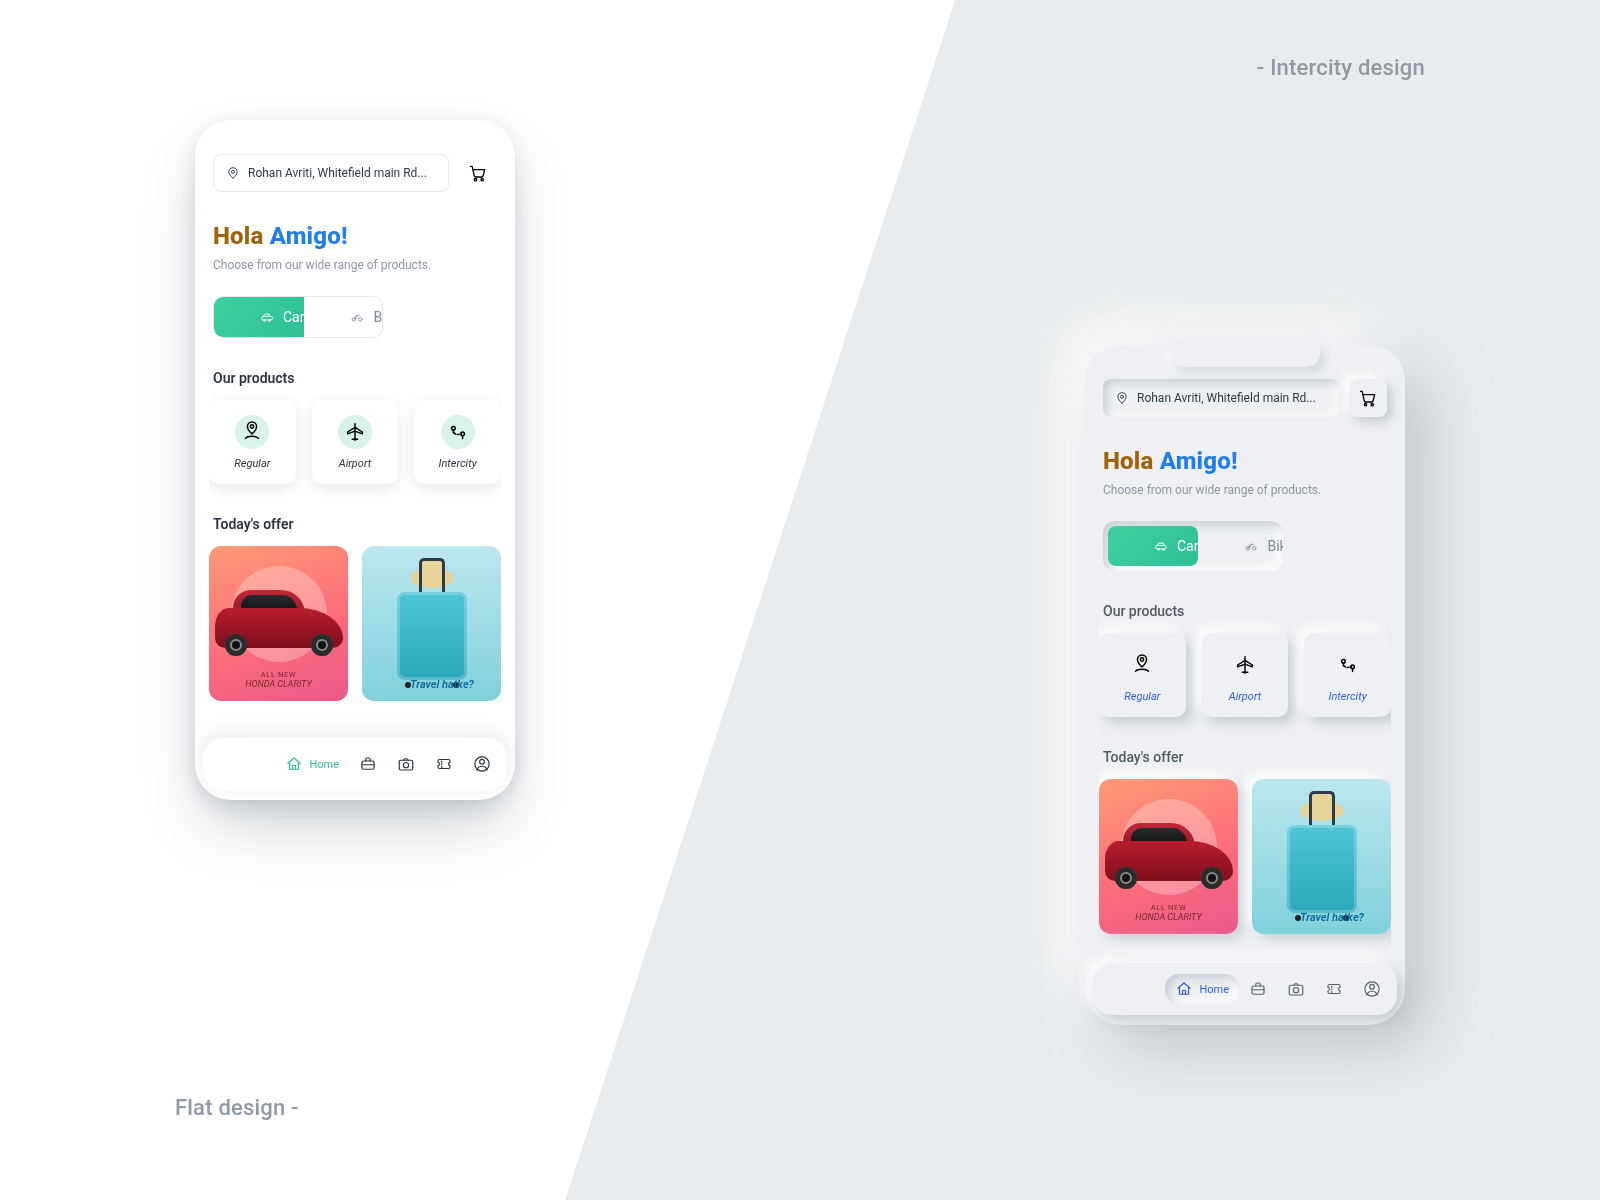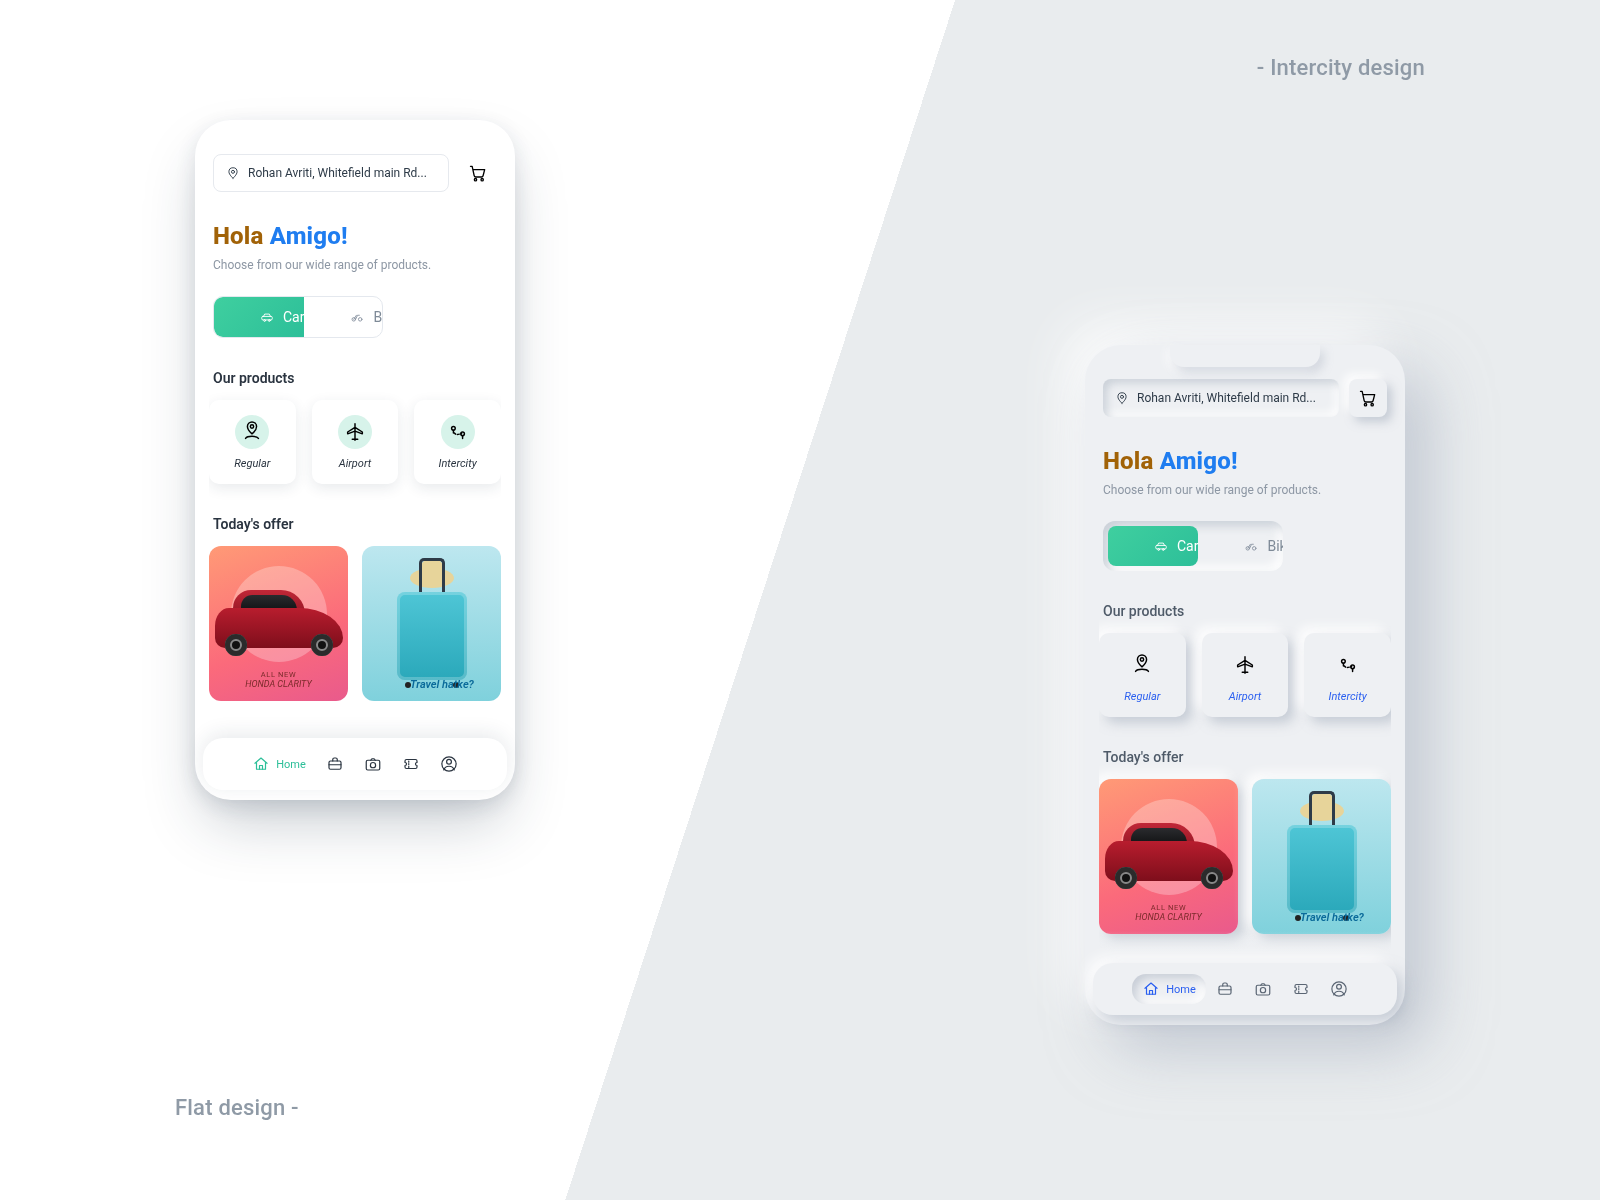--- a/index.html
+++ b/index.html
@@ -138,21 +138,21 @@
   .hat:after{content:"";position:absolute;left:50%;top:-10px;transform:translateX(-50%);width:24px;height:18px;background:#e7d49a;border-radius:12px 12px 6px 6px;}
 
   
   .inner-scroll { flex:1; overflow:hidden; position:relative; }
   .fade-bottom { position:absolute; left:0; right:0; bottom:54px; height:40px; pointer-events:none; }
   .flat .fade-bottom { background:linear-gradient(180deg, rgba(255,255,255,0), #fff); }
   .neum .fade-bottom { background:linear-gradient(180deg, rgba(238,240,243,0), #eef0f3); }
 
   .tabbar {
     position:absolute; left:8px; right:8px; bottom:10px; height:52px; border-radius:20px;
-    display:flex; align-items:center; justify-content:center; padding:12px 6px;
+    display:flex; align-items:center; justify-content:flex-end; padding:12px 6px;
   }
   .flat .tabbar { background:#fff; box-shadow: 0 -4px 20px rgba(30,50,70,.10); }
   .neum .tabbar {
     background:#eef0f3;
     box-shadow: 6px 6px 14px rgba(160,170,185,.5), -6px -6px 14px rgba(255,255,255,.95);
   }
   .tab { display:flex; align-items:center; gap:6px; font-size:11px; color:#6d7885; cursor:pointer; padding:6px 10px; border-radius:14px; }
   .flat .tab.active { color:#2dbf99; }
   .neum .tab.active {
     color:#2a5ff0; background:#eef0f3;

